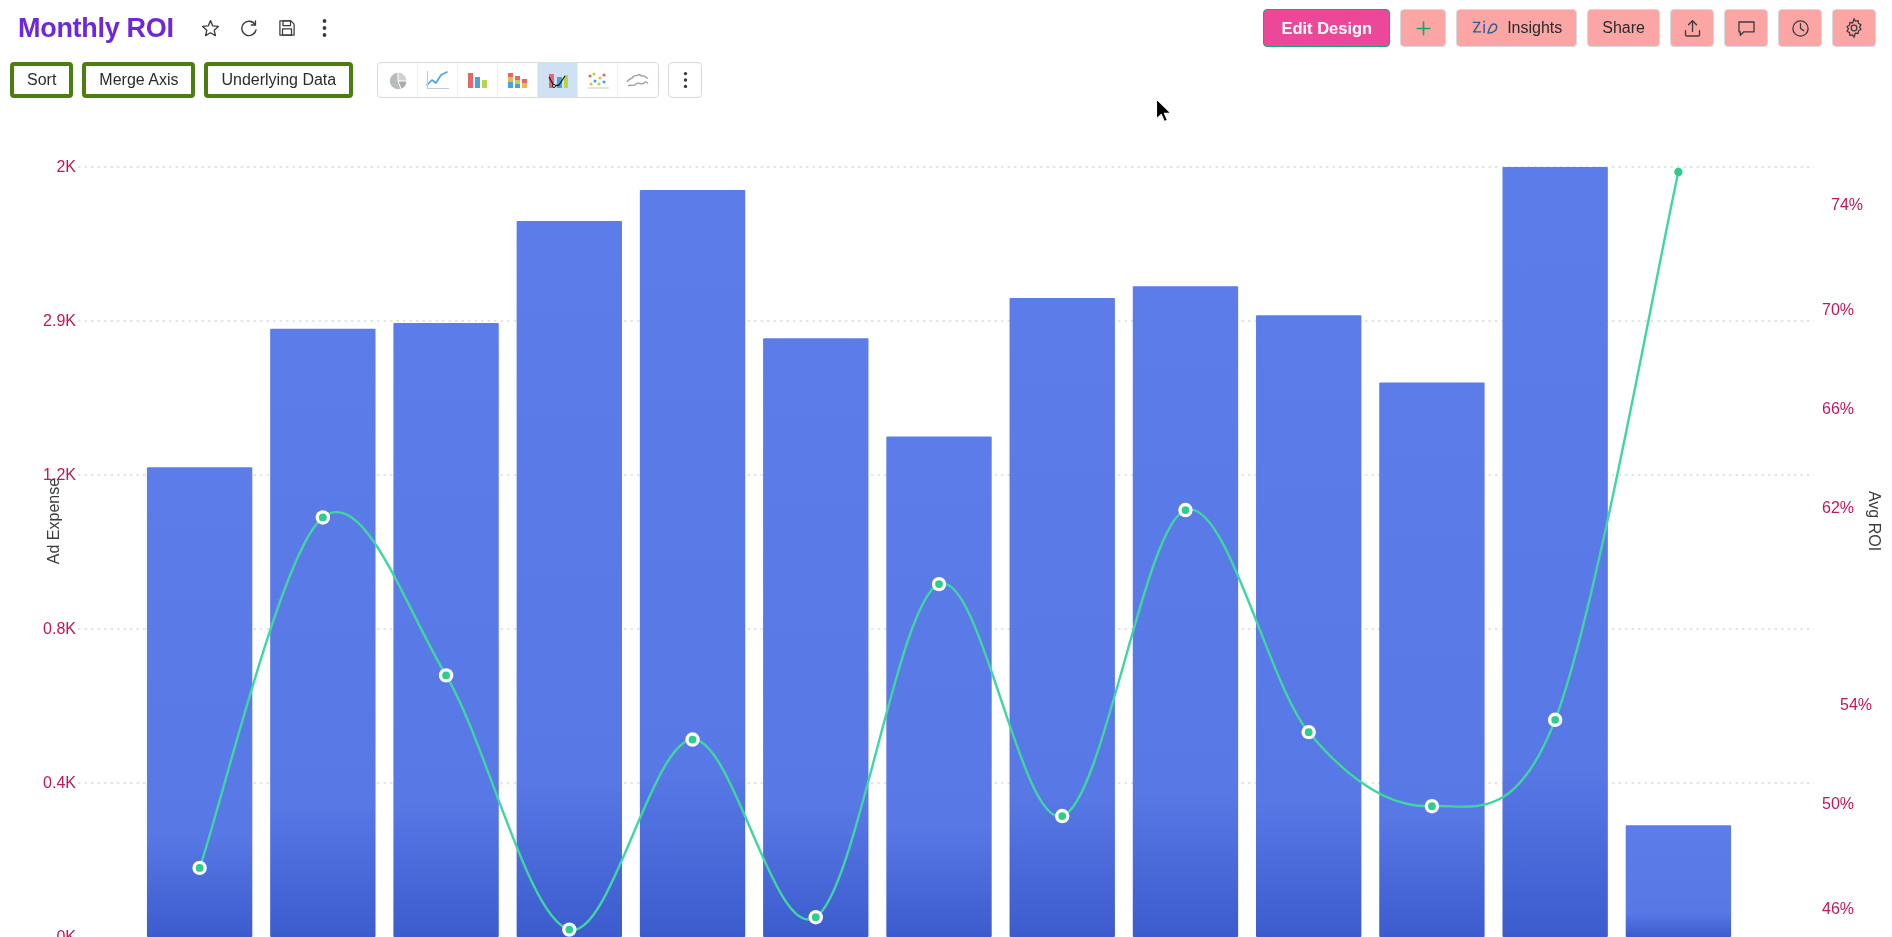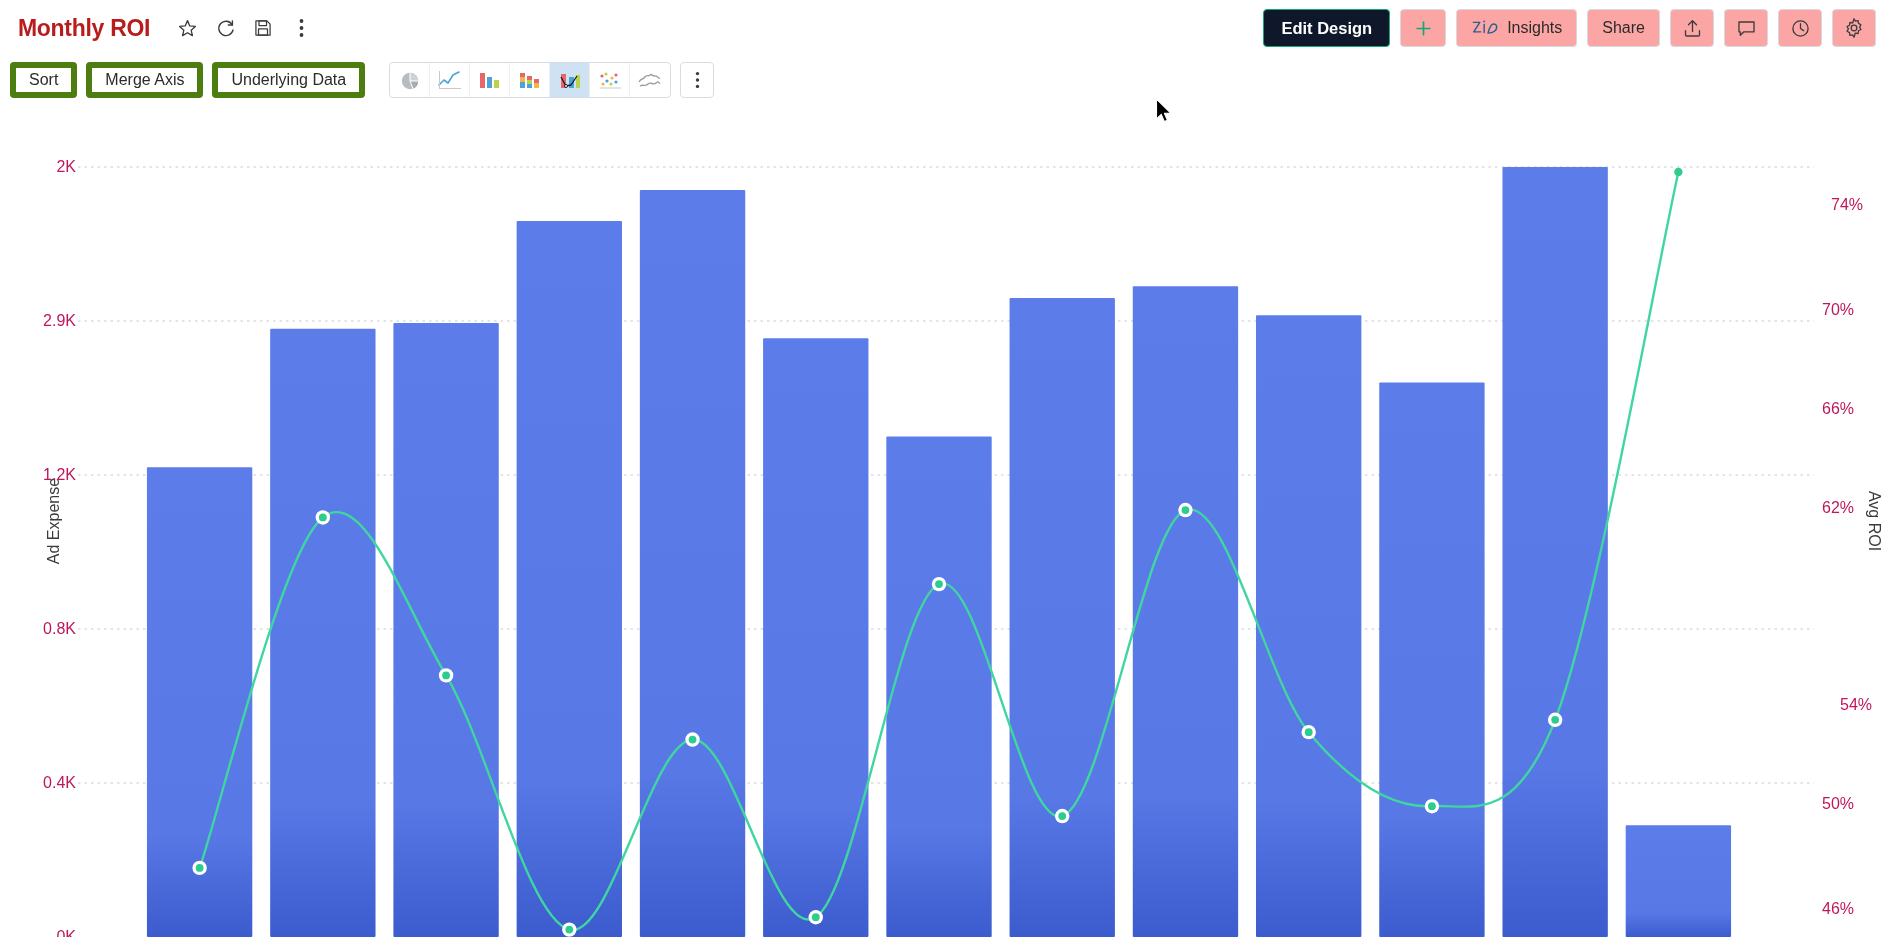--- a/index.html
+++ b/index.html
@@ -12,23 +12,23 @@
 
   
   .header {
     position: relative;
     height: 56px;
     display: flex;
     align-items: center;
     padding: 0 16px 0 18px;
   }
   .title {
-    font-size: 23px;
+    font-size: 27px;
     font-weight: bold;
-    color: #b91c1c;
+    color: #6d28d9;
     letter-spacing: -0.3px;
     white-space: nowrap;
   }
   .title-icons {
     display: flex;
     align-items: center;
     gap: 16px;
     margin-left: 26px;
   }
   .ticon {
@@ -52,21 +52,21 @@
     display: flex;
     align-items: center;
     justify-content: center;
     padding: 0 14px;
     font-size: 16px;
     color: #2b2b2b;
     cursor: pointer;
     white-space: nowrap;
   }
   .btn-primary {
-    background: #0f172a;
+    background: #ec4899;
     border-color: #13a874;
     color: #fff;
     font-weight: 600;
     padding: 4px 17px;
     font-size: 16.5px;
   }
   .btn-icon { width: 44px; padding: 0; }
   .btn-plus {
     width: 46px; padding: 0;
     color: #13a874;
@@ -79,21 +79,21 @@
   
   .subbar {
     height: 48px;
     display: flex;
     align-items: center;
     gap: 9px;
     padding: 0 16px 0 10px;
   }
   .sbtn {
     height: 36px;
-    border: 6px solid #4d7c0f;
+    border: 4px solid #4d7c0f;
     border-radius: 4px;
     background: #fff;
     display: flex;
     align-items: center;
     padding: 0 13px;
     font-size: 16px;
     color: #2b2b2b;
     cursor: pointer;
     white-space: nowrap;
   }

